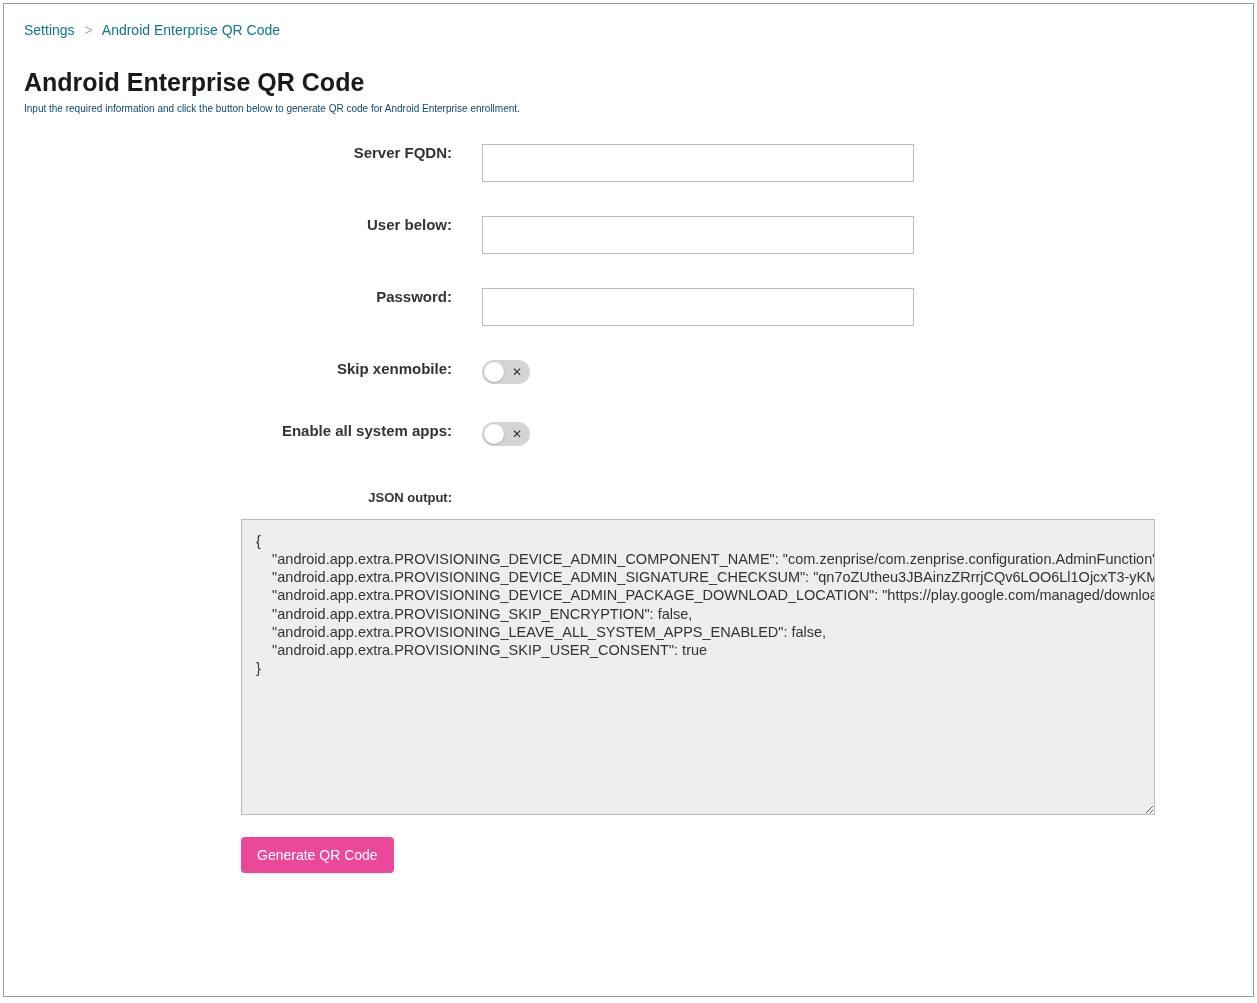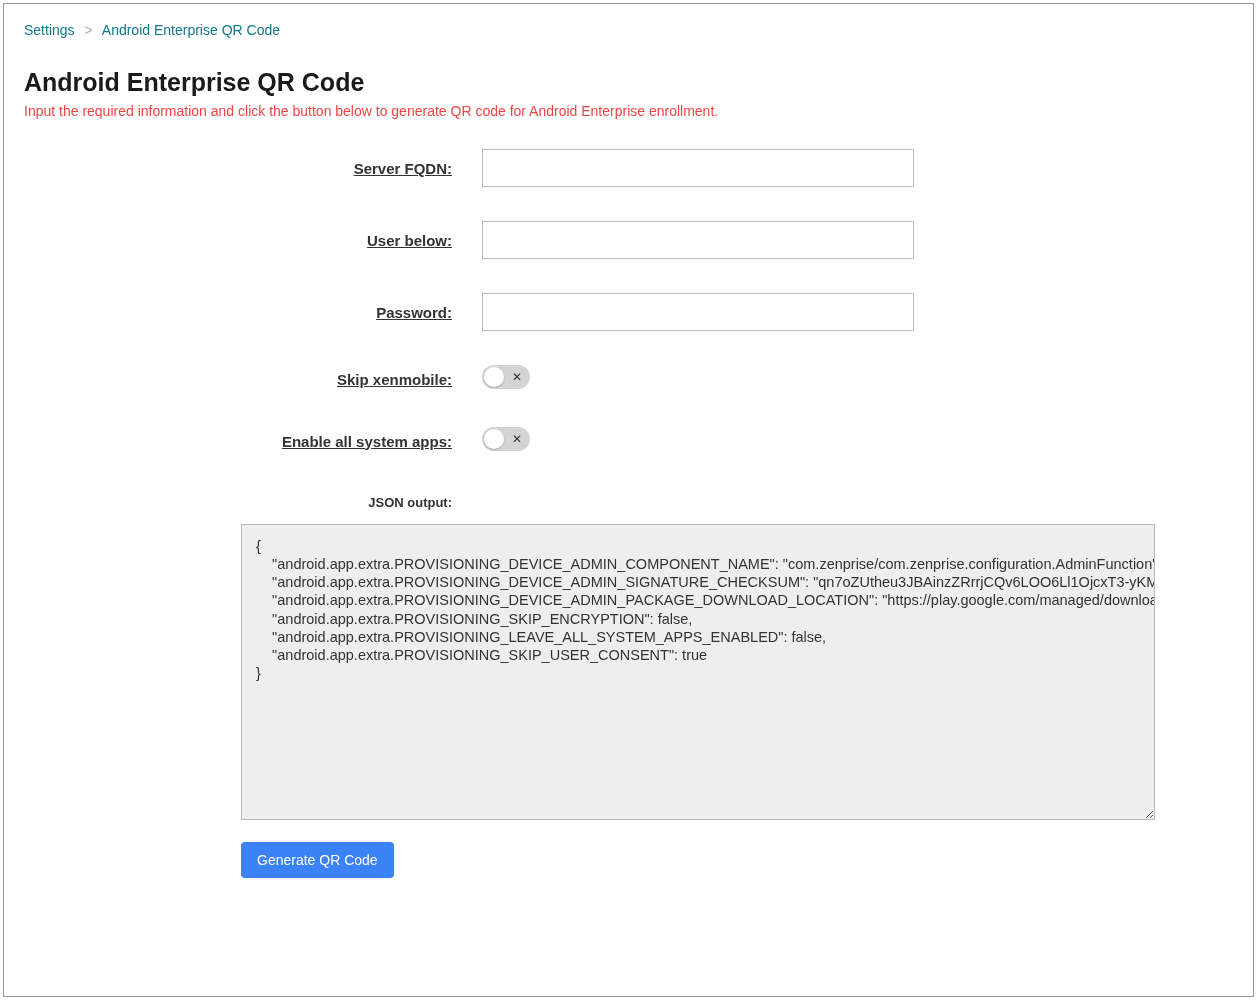--- a/index.html
+++ b/index.html
@@ -31,29 +31,27 @@
     .breadcrumb .current {
       color: #0e778a;
     }
     h1 {
       font-size: 25px;
       font-weight: 700;
       color: #1a1a1a;
       margin-bottom: 6px;
     }
     .subtitle {
-      font-size: 14px;
-      color: #ef4444;
+      font-size: 10px;
+      color: #0c4a6e;
       margin-bottom: 30px;
     }
     .form-row {
       display: flex;
-      align-items: center;
       margin-bottom: 34px;
-      text-decoration: underline;
     }
     .form-label {
       width: 458px;
       text-align: right;
       padding-right: 30px;
       font-size: 15px;
       font-weight: 600;
       color: #333;
     }
     .form-control {
@@ -133,21 +131,21 @@
       right: 8px;
       color: #333;
     }
     .toggle.on .mark {
       left: 7px;
       color: #fff;
     }
     .btn-primary {
       margin-left: 217px;
       margin-top: 22px;
-      background: #3b82f6;
+      background: #ec4899;
       color: #fff;
       border: none;
       padding: 10px 16px;
       font-size: 14px;
       border-radius: 4px;
       cursor: pointer;
     }
   </style>
 </head>
 <body>

